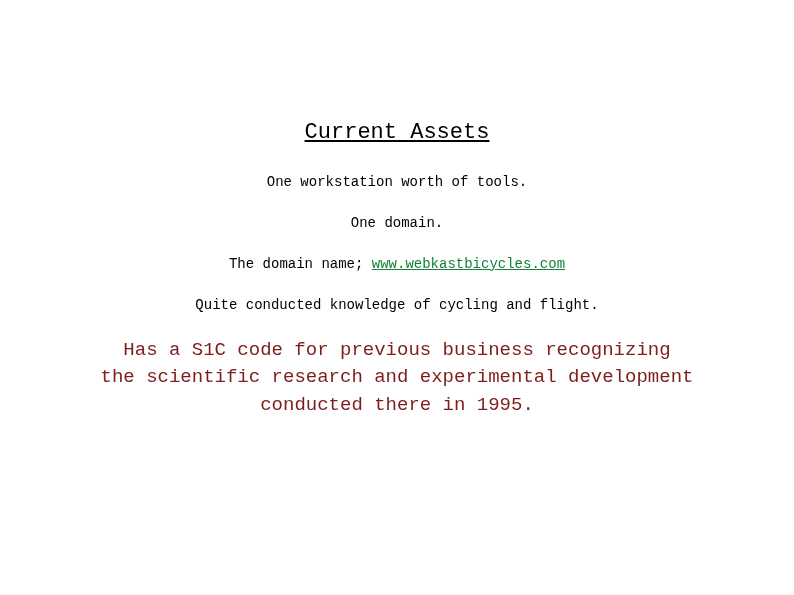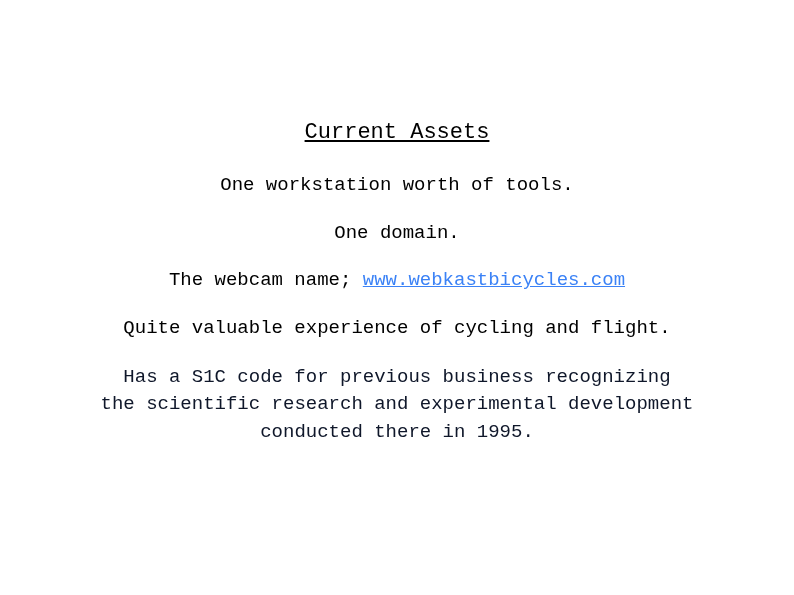--- a/index.html
+++ b/index.html
@@ -32,40 +32,40 @@
       font-size: 22px;
       font-weight: normal;
       text-decoration: underline;
       text-align: center;
       margin-bottom: 28px;
       color: #000;
     }
 
     .line {
       font-family: 'Courier New', Courier, monospace;
-      font-size: 19px;
+      font-size: 14px;
       font-weight: normal;
       text-align: right;
       margin-bottom: 22px;
       color: #000;
       line-height: 1.35;
     }
 
     .line-link {
-      color: #3b82f6;
+      color: #15803d;
       text-decoration: underline;
     }
 
     .line-multiline {
       font-family: 'Courier New', Courier, monospace;
       font-size: 19px;
       font-weight: normal;
       text-align: center;
       margin-bottom: 20px;
-      color: #0f172a;
+      color: #7f1d1d;
       line-height: 1.45;
     }
 
     .line-wide {
       font-family: 'Courier New', Courier, monospace;
       font-size: 19px;
       font-weight: normal;
       text-align: center;
       margin-bottom: 22px;
       color: #000;
@@ -78,23 +78,23 @@
 
 <div class="content-area">
 
   <h1 class="heading">Current Assets</h1>
 
   <p class="line">One workstation worth of tools.</p>
 
   <p class="line">One domain.</p>
 
   <p class="line">
-    <span>The webcam name;  </span><a class="line-link" href="#">www.webkastbicycles.com</a>
+    <span>The domain name;  </span><a class="line-link" href="#">www.webkastbicycles.com</a>
   </p>
 
-  <p class="line">Quite valuable experience of cycling and flight.</p>
+  <p class="line">Quite conducted knowledge of cycling and flight.</p>
 
 
   <p class="line-multiline">Has a S1C code for previous business recognizing<br>
 the scientific research and experimental development<br>
 conducted there in 1995.</p>
 
 </div>
 
 </body></html>

